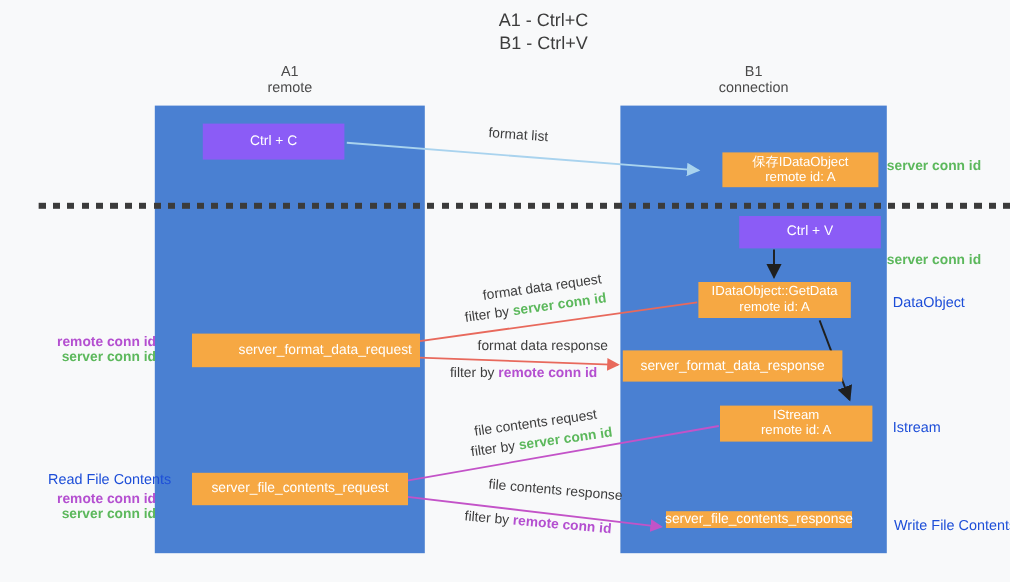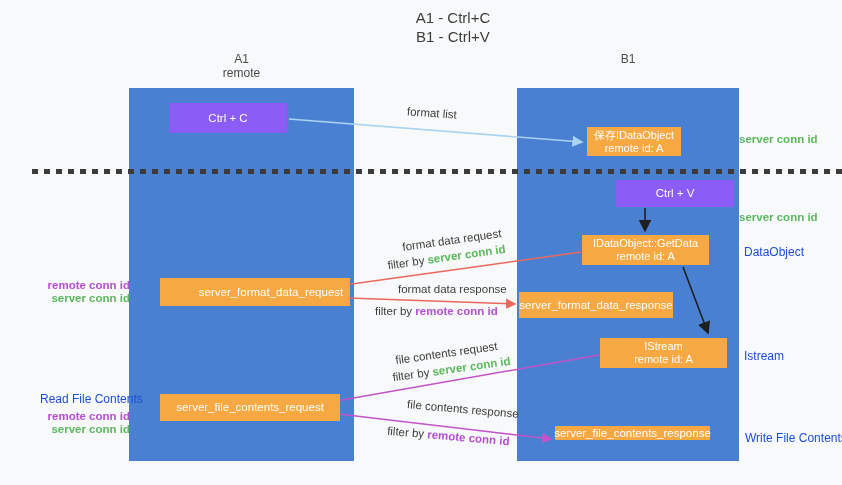--- a/index.html
+++ b/index.html
@@ -39,20 +39,21 @@
     <div>A1 - Ctrl+C</div>
     <div>B1 - Ctrl+V</div>
   </div>
 
   <div class="lane-head a">
     <div>A1</div>
     <div>remote</div>
   </div>
   <div class="lane-head b">
     <div>B1</div>
+    <div>connection</div>
   </div>
 
   <div class="panel left"></div>
   <div class="panel right"></div>
 
   <div class="dotted"></div>
 
   <svg class="overlay" width="842" height="485">
     <defs>
       <marker id="m-blue" markerWidth="8" markerHeight="8" refX="6" refY="3.5" orient="auto">
@@ -74,39 +75,39 @@
     <line x1="288" y1="297" x2="483" y2="304" stroke="#e8695c" stroke-width="1.5" marker-end="url(#m-red)"></line>
     <line x1="651" y1="267" x2="676" y2="333" stroke="#1f1f1f" stroke-width="1.6" marker-end="url(#m-black)"></line>
     <line x1="567" y1="355" x2="293" y2="403" stroke="#c353c8" stroke-width="1.5" marker-end="url(#m-purple)"></line>
     <line x1="290" y1="412" x2="519" y2="439" stroke="#c353c8" stroke-width="1.5" marker-end="url(#m-purple)"></line>
   </svg>
 
   <div class="box green" style="left:137px;top:103px;width:118px;height:30px;">
     <span>Ctrl + C</span>
   </div>
 
-  <div class="box orange" style="left:555px;top:127px;width:94px;height:29px;font-size:11px;align-items:center;">
+  <div class="box orange" style="left:570px;top:127px;width:130px;height:29px;font-size:11px;align-items:center;">
     <span>保存IDataObject</span>
     <span>remote id: A</span>
   </div>
 
   <div class="box green" style="left:584px;top:180px;width:118px;height:27px;">
     <span>Ctrl + V</span>
   </div>
 
   <div class="box orange" style="left:550px;top:235px;width:127px;height:30px;font-size:11px;">
     <span>IDataObject::GetData</span>
     <span>remote id: A</span>
   </div>
 
   <div class="box orange" style="left:128px;top:278px;width:158px;height:28px;padding-left:32px;">
     <span>server_format_data_request</span>
   </div>
 
-  <div class="box orange" style="left:487px;top:292px;width:154px;height:26px;">
+  <div class="box orange" style="left:487px;top:292px;width:183px;height:26px;">
     <span>server_format_data_response</span>
   </div>
 
   <div class="box orange" style="left:568px;top:338px;width:127px;height:30px;font-size:11px;">
     <span>IStream</span>
     <span>remote id: A</span>
   </div>
 
   <div class="box orange" style="left:128px;top:394px;width:180px;height:27px;">
     <span>server_file_contents_request</span>

